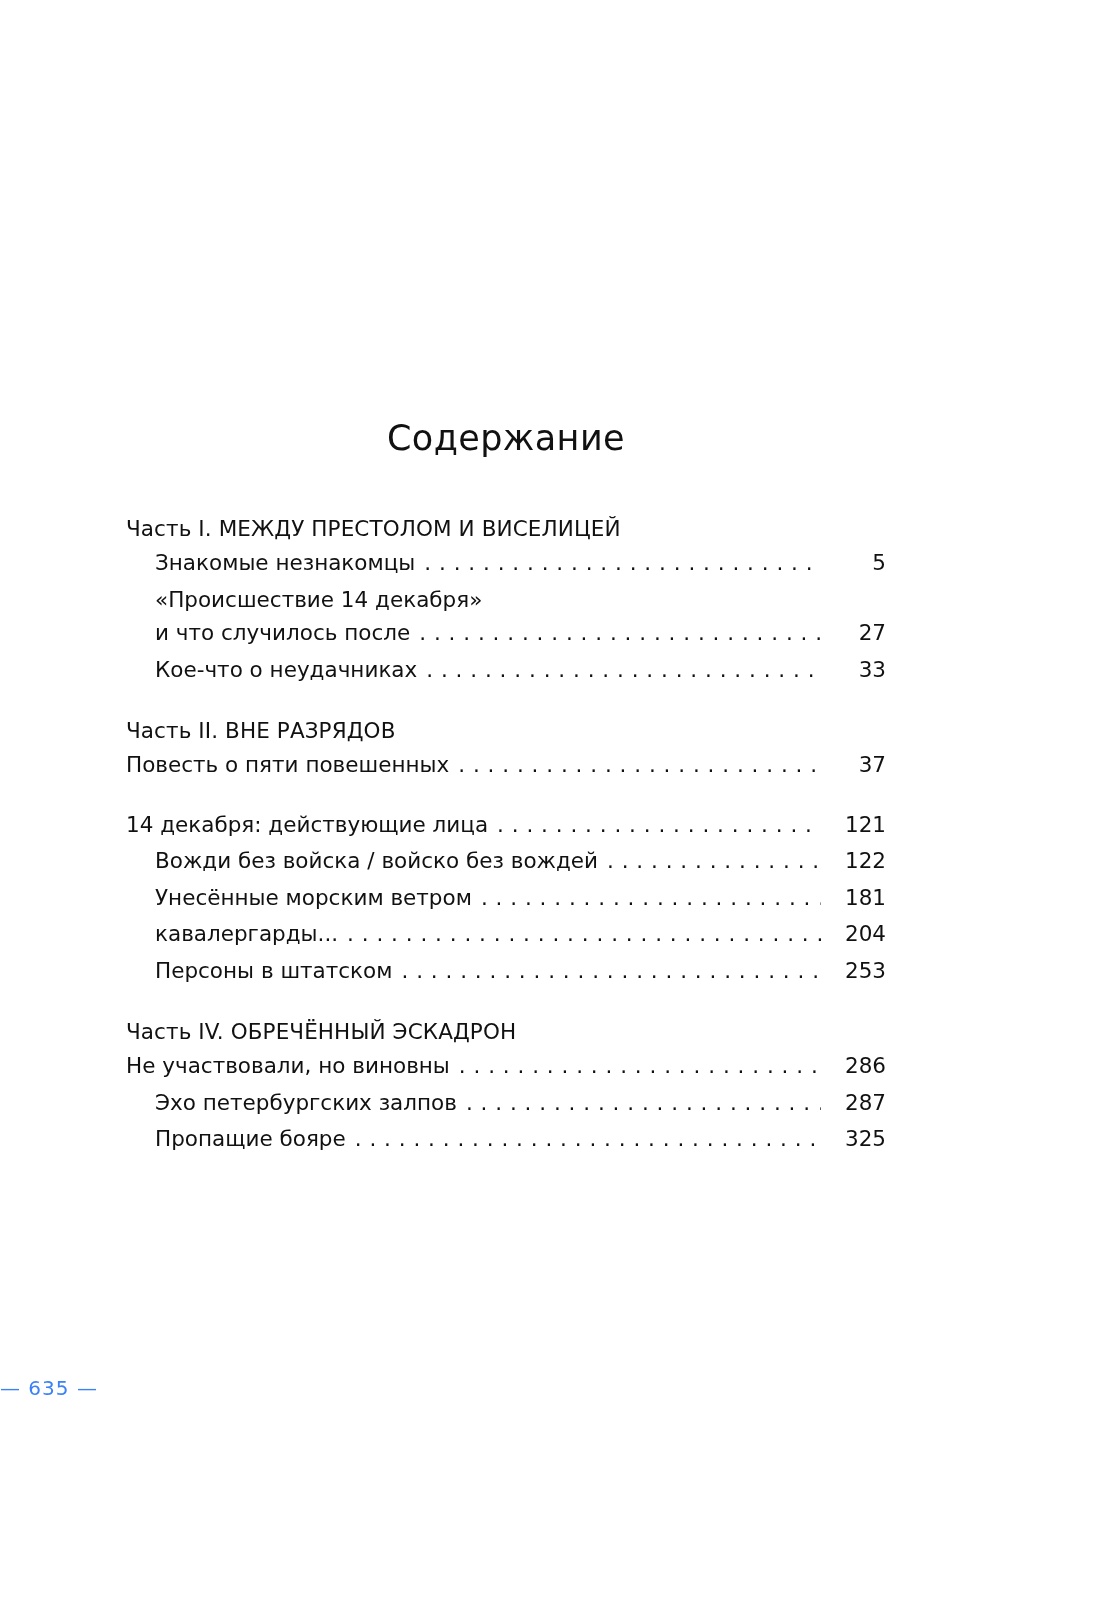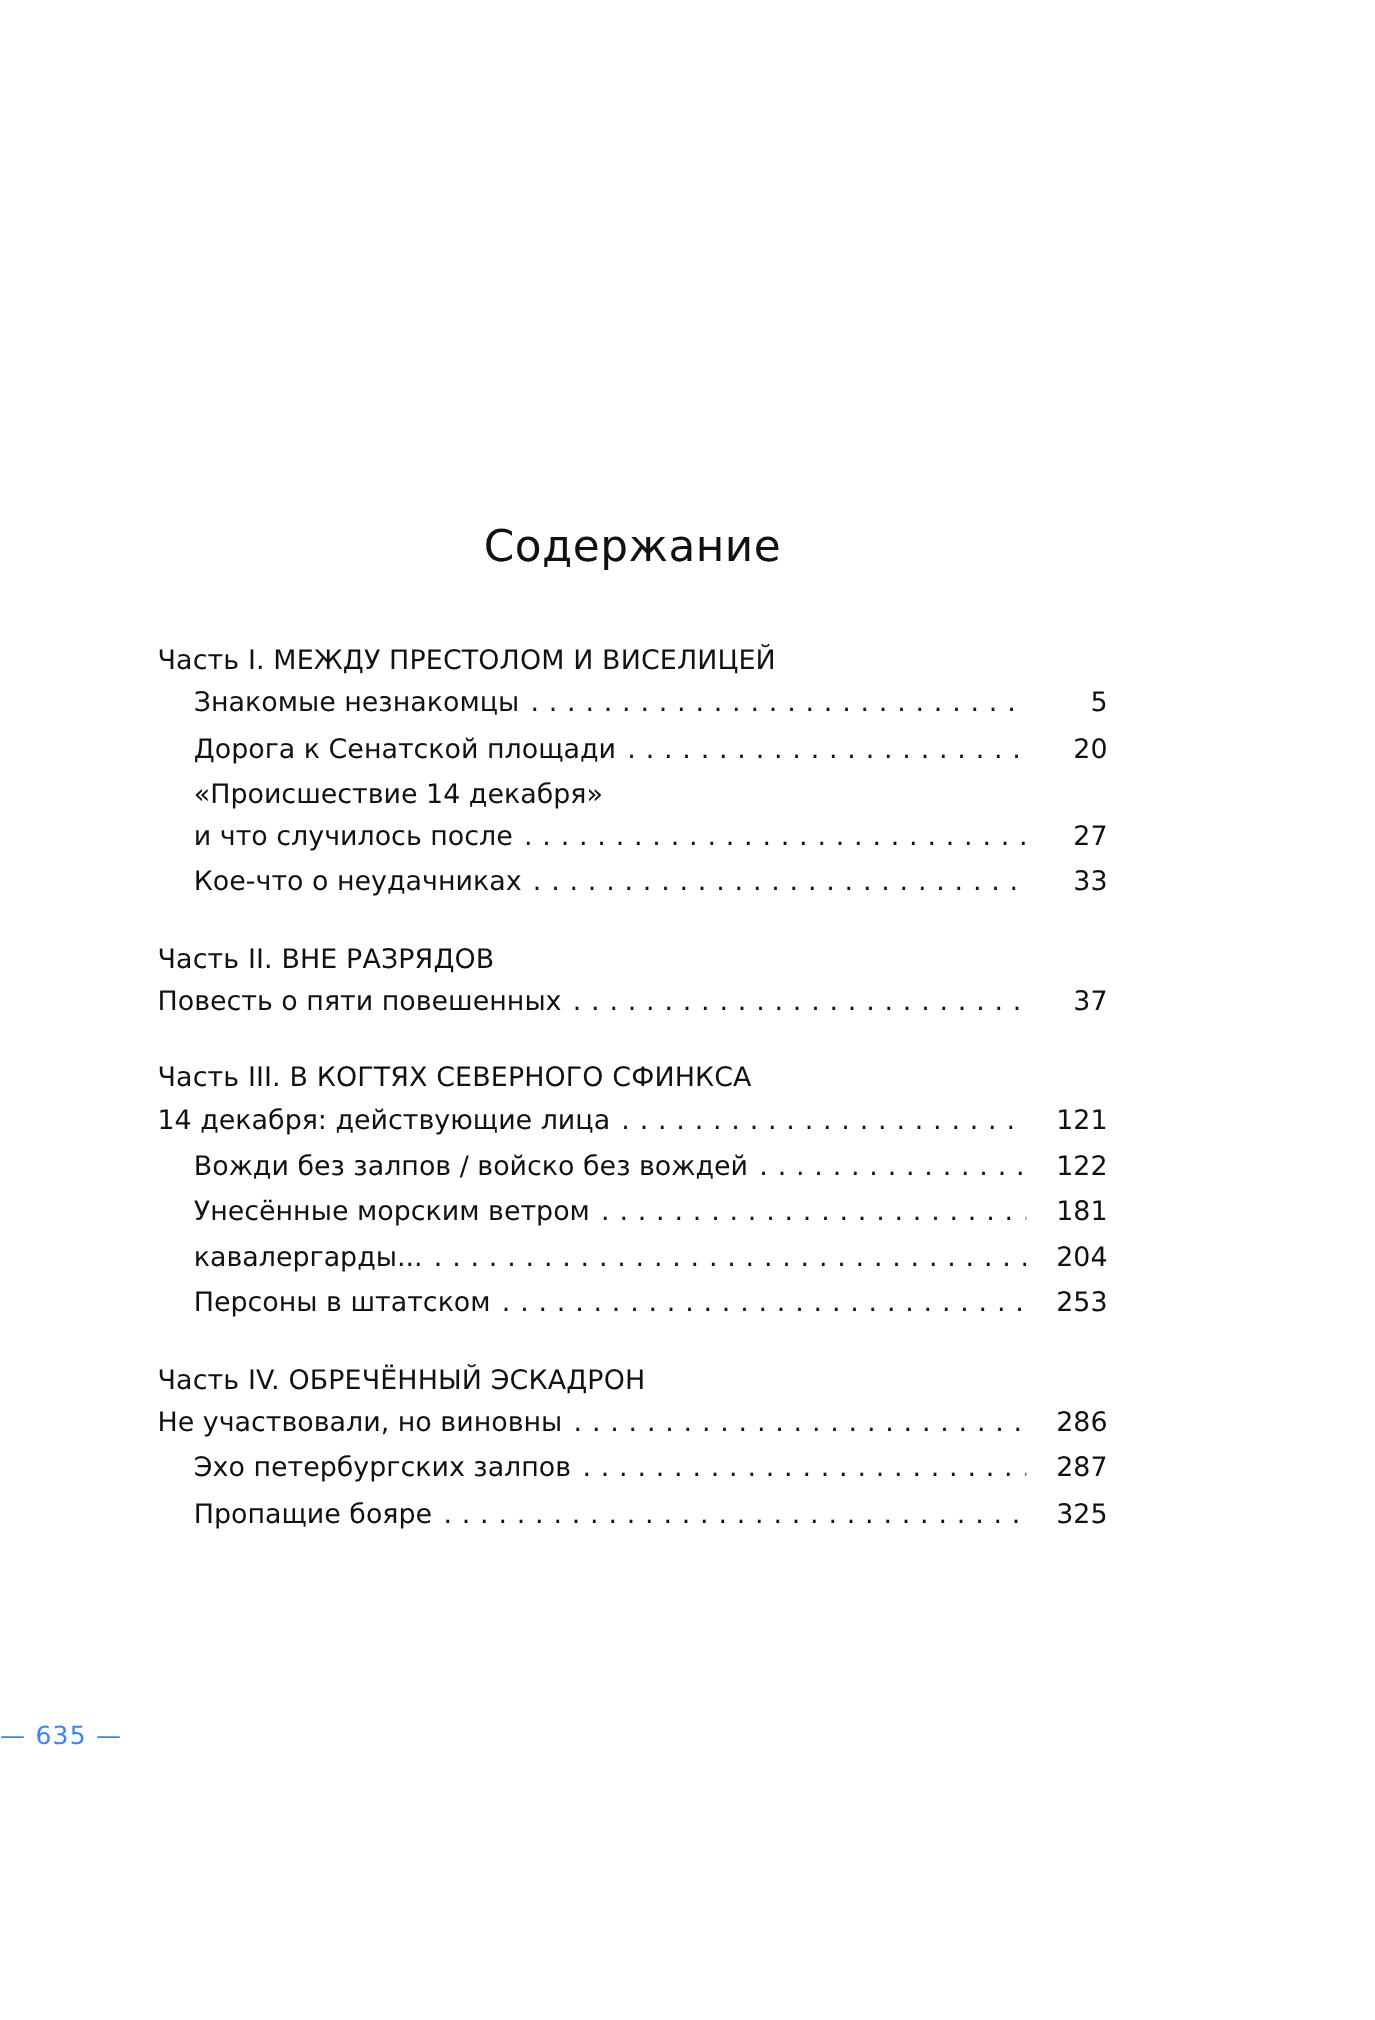--- a/index.html
+++ b/index.html
@@ -130,25 +130,20 @@
 
     <div class="part">
       <div class="part-title">Часть I. МЕЖДУ ПРЕСТОЛОМ И ВИСЕЛИЦЕЙ</div>
 
       <div class="entry indent">
         <span class="entry-label">Знакомые незнакомцы</span>
         <span class="entry-leader"></span>
         <span class="entry-page">5</span>
       </div>
 
-      <div class="entry indent">
-        <span class="entry-label">Дорога к Сенатской площади</span>
-        <span class="entry-leader"></span>
-        <span class="entry-page">20</span>
-      </div>
 
       <div class="entry indent two-line">
         <span class="line1">«Происшествие 14 декабря»</span>
         <span class="line2row">
           <span class="entry-label">и что случилось после</span>
           <span class="entry-leader"></span>
           <span class="entry-page">27</span>
         </span>
       </div>
 
@@ -163,30 +158,29 @@
       <div class="part-title">Часть II. ВНЕ РАЗРЯДОВ</div>
 
       <div class="entry flush">
         <span class="entry-label">Повесть о пяти повешенных</span>
         <span class="entry-leader"></span>
         <span class="entry-page">37</span>
       </div>
     </div>
 
     <div class="part">
-      <div class="part-title">Часть III. В КОГТЯХ СЕВЕРНОГО СФИНКСА</div>
 
       <div class="entry flush">
         <span class="entry-label">14 декабря: действующие лица</span>
         <span class="entry-leader"></span>
         <span class="entry-page">121</span>
       </div>
 
       <div class="entry indent">
-        <span class="entry-label">Вожди без залпов / войско без вождей</span>
+        <span class="entry-label">Вожди без войска / войско без вождей</span>
         <span class="entry-leader"></span>
         <span class="entry-page">122</span>
       </div>
 
       <div class="entry indent">
         <span class="entry-label">Унесённые морским ветром</span>
         <span class="entry-leader"></span>
         <span class="entry-page">181</span>
       </div>
 

